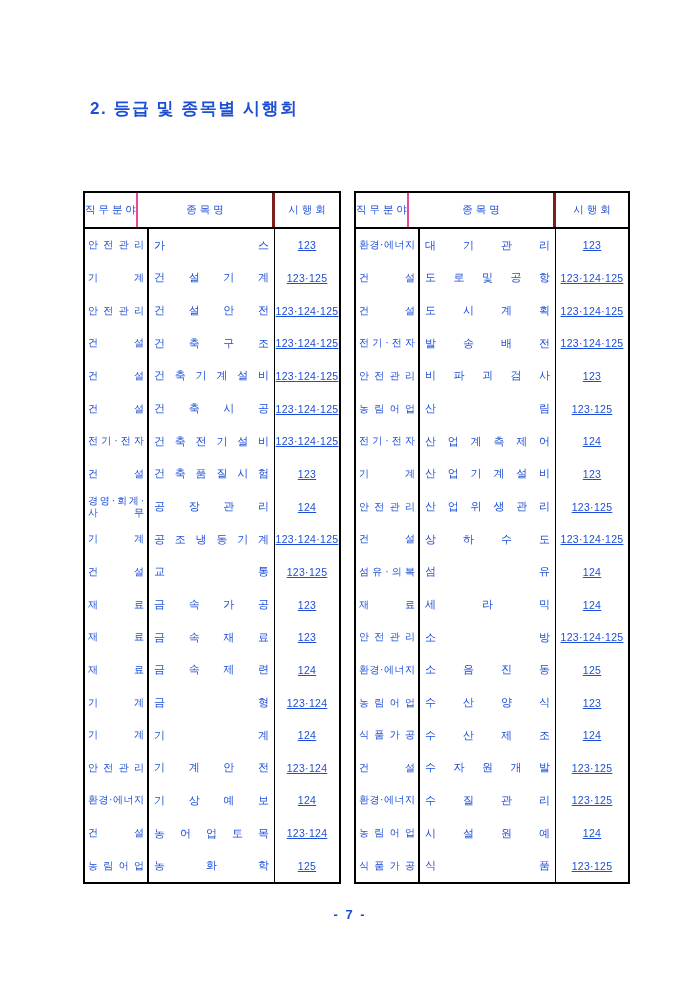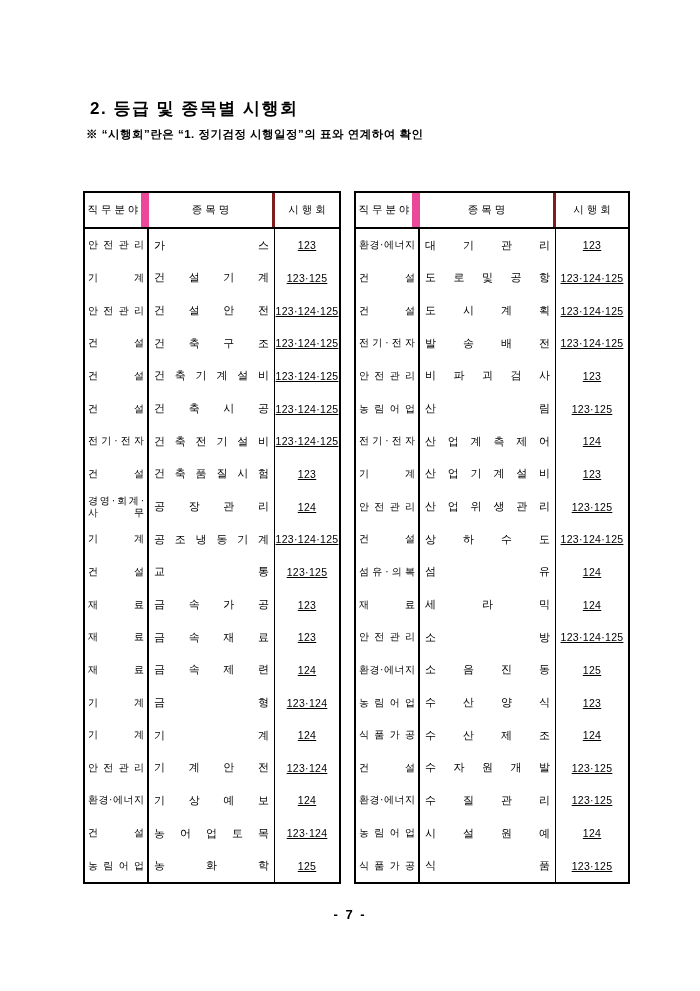--- a/index.html
+++ b/index.html
@@ -1,18 +1,18 @@
 <!DOCTYPE html>
 <html><head>
 <meta charset="utf-8">
 <style>
   html,body{margin:0;padding:0;background:#e8e8e8;}
   .page{
     width:700px;height:991px;background:#ffffff;position:relative;
-    margin:0 auto;color:#000000;font-family:"Liberation Sans",sans-serif;
+    margin:0 auto;color:#1d4ed8;font-family:"Liberation Sans",sans-serif;
     overflow:hidden;
   }
   .title{
     position:absolute;left:90px;top:97px;
     font-size:17px;font-weight:bold;letter-spacing:1.5px;
   }
   .note{
     position:absolute;left:86px;top:127px;
     font-size:11.5px;font-weight:bold;letter-spacing:0.5px;
   }
@@ -27,21 +27,21 @@
     border:2px solid #000;height:693px;box-sizing:border-box;
     display:flex;flex-direction:column;background:#fff;
   }
   .dtable.t-left{width:258px;}
   .dtable.t-right{width:276px;}
   .thead{display:flex;border-bottom:2px solid #000;height:34px;flex:none;}
   .hcell{
     display:flex;align-items:center;justify-content:center;
     font-size:10.5px;box-sizing:border-box;white-space:pre;
   }
-  .hc1{width:64px;border-right:8px solid #ec4899;}
+  .hc1{width:53px;border-right:2px solid #ec4899;}
   .hc2{flex:1;border-right:3px solid #7f1d1d;}
   .t-left  .hc3{width:64px;}
   .t-right .hc3{width:72px;}
   .trow{display:flex;flex:1;min-height:0;}
   .cell{
     display:flex;flex-direction:column;justify-content:center;
     box-sizing:border-box;overflow:hidden;
   }
   .field{
     width:64px;border-right:2px solid #000;padding:0 3px;
@@ -64,21 +64,20 @@
     font-size:13px;font-weight:bold;letter-spacing:2px;
   }
 </style>
 </head>
 <body>
 
 <div class="page">
 
   <div class="title">2. 등급 및 종목별 시행회</div>
 
-  <div class="note">※ “시행회”란은 “1. 정기검정 시행일정”의 표와 연계하여 확인</div>
 
 
   <div class="tables">
 
     <div class="dtable t-left">
       <div class="thead">
         <div class="hcell hc1">직 무 분 야</div>
         <div class="hcell hc2">종 목 명</div>
         <div class="hcell hc3">시 행 회</div>
       </div>

